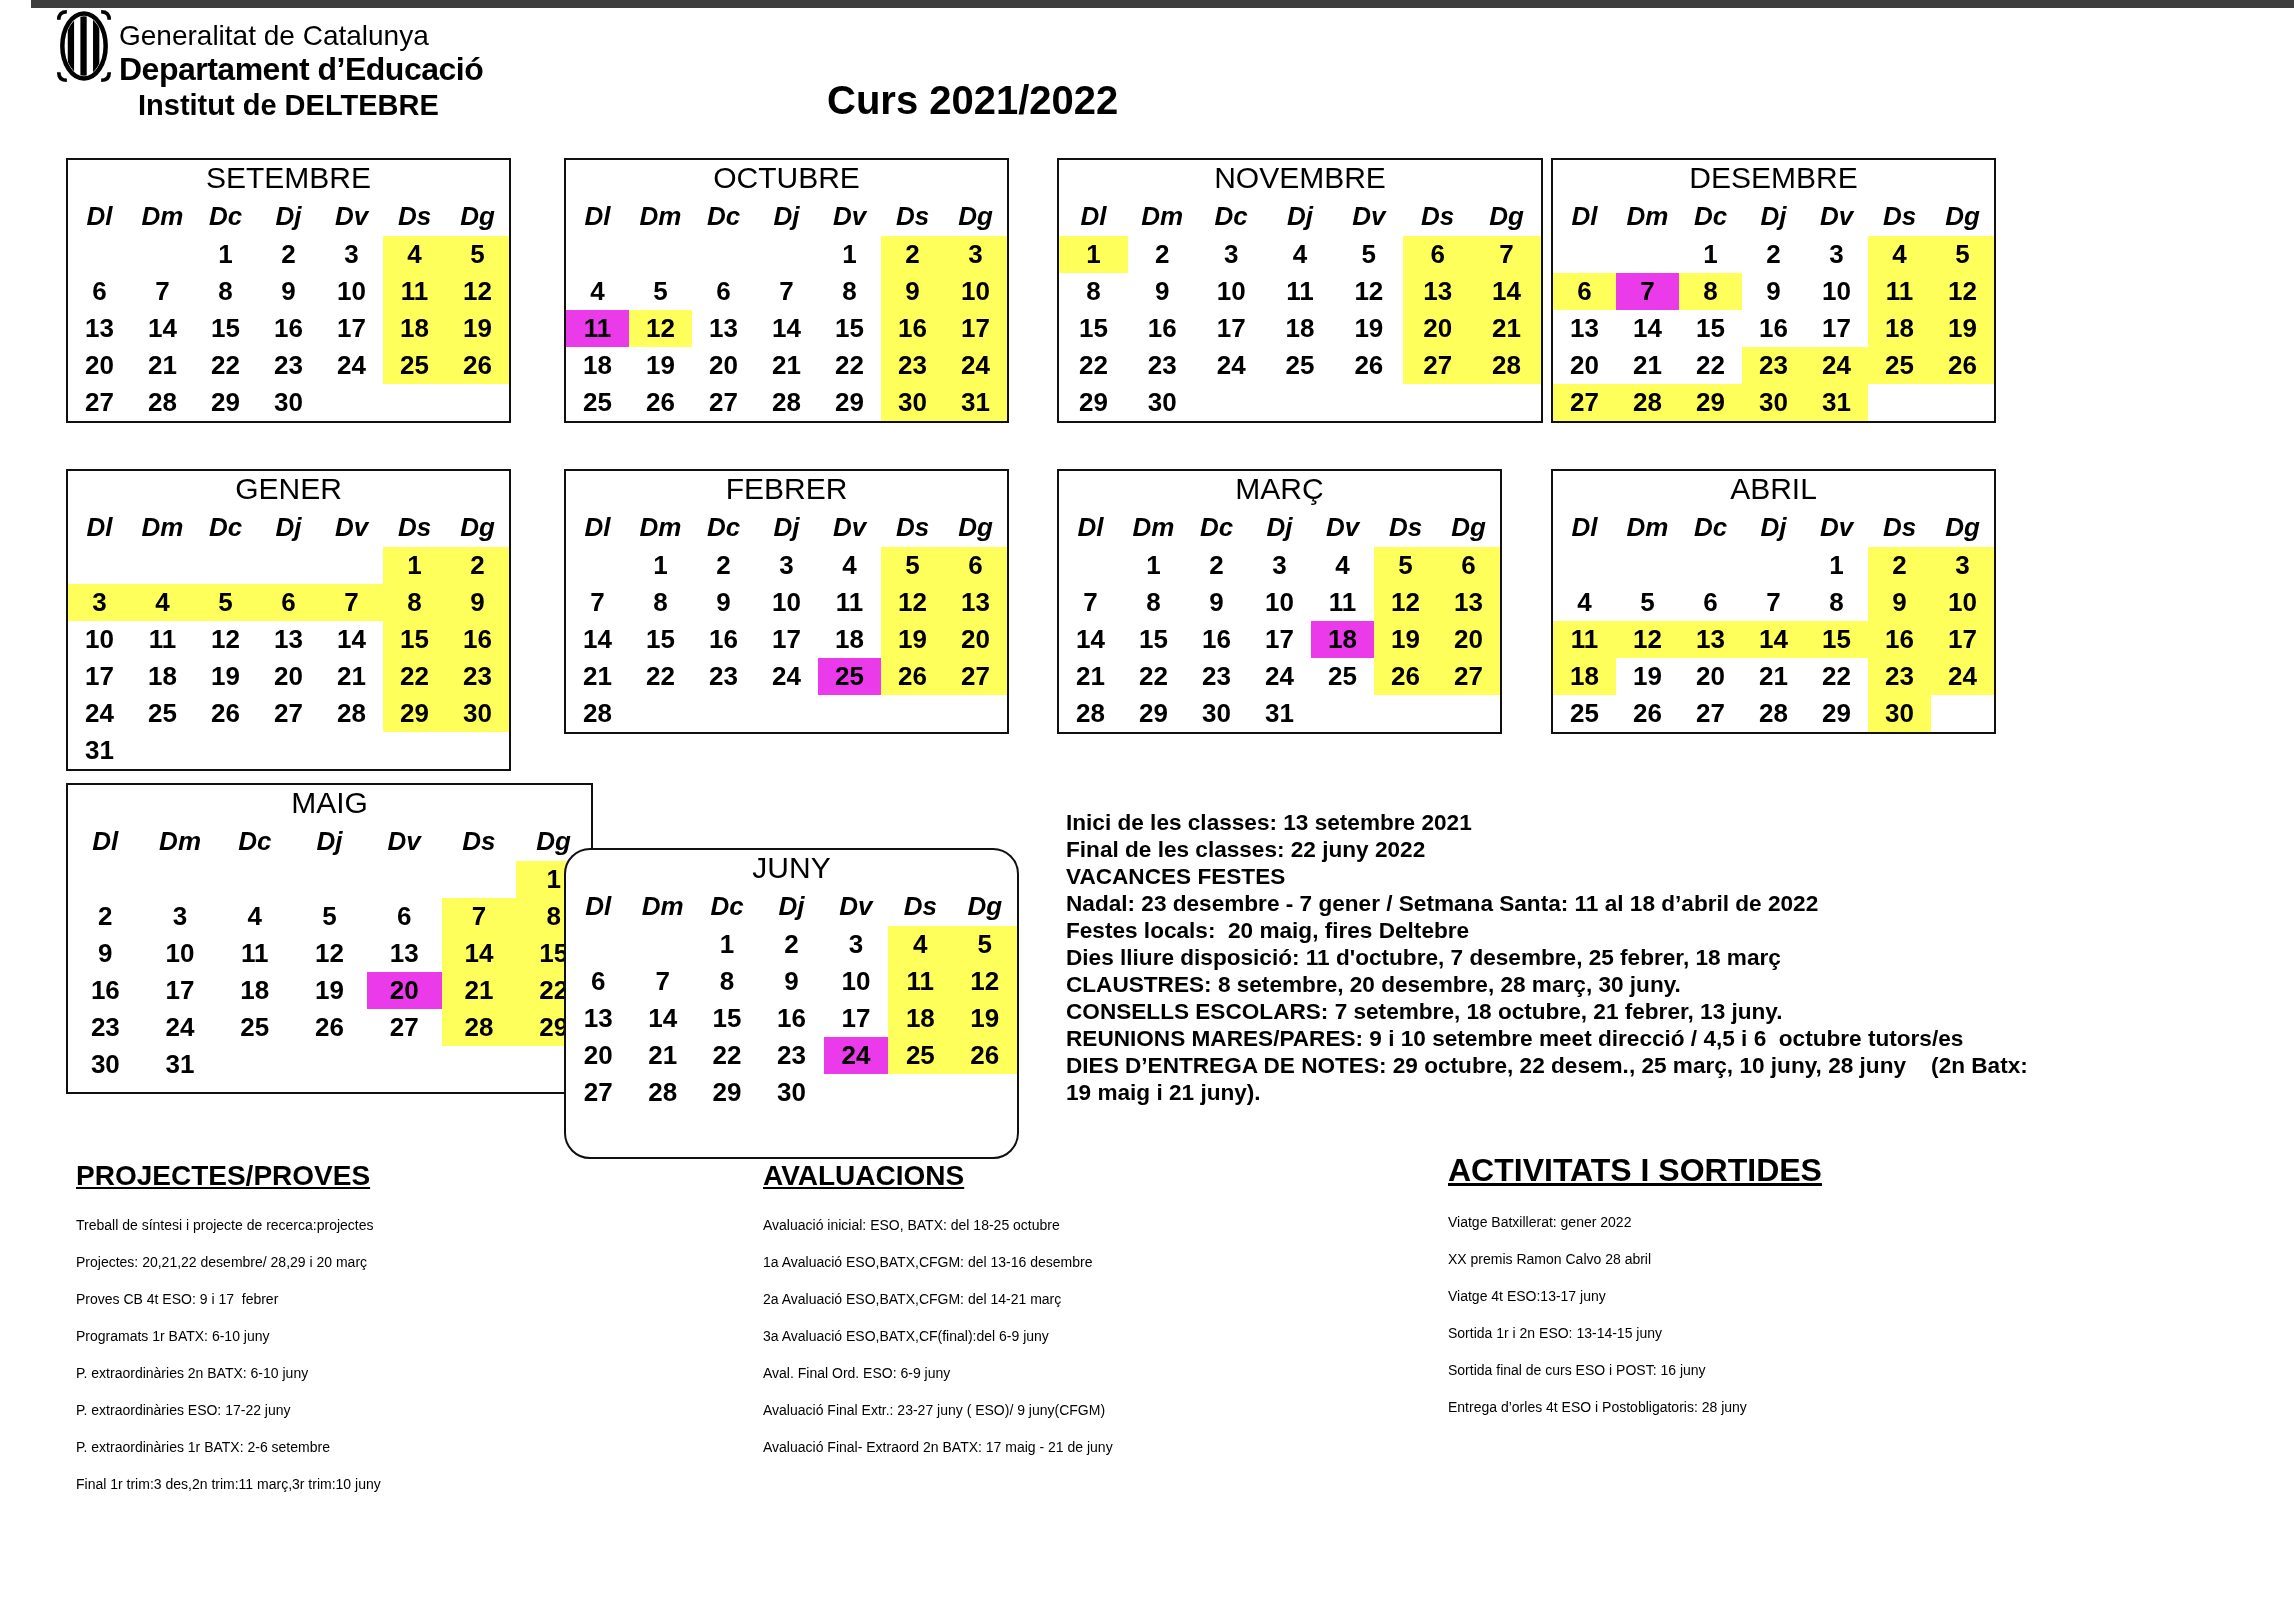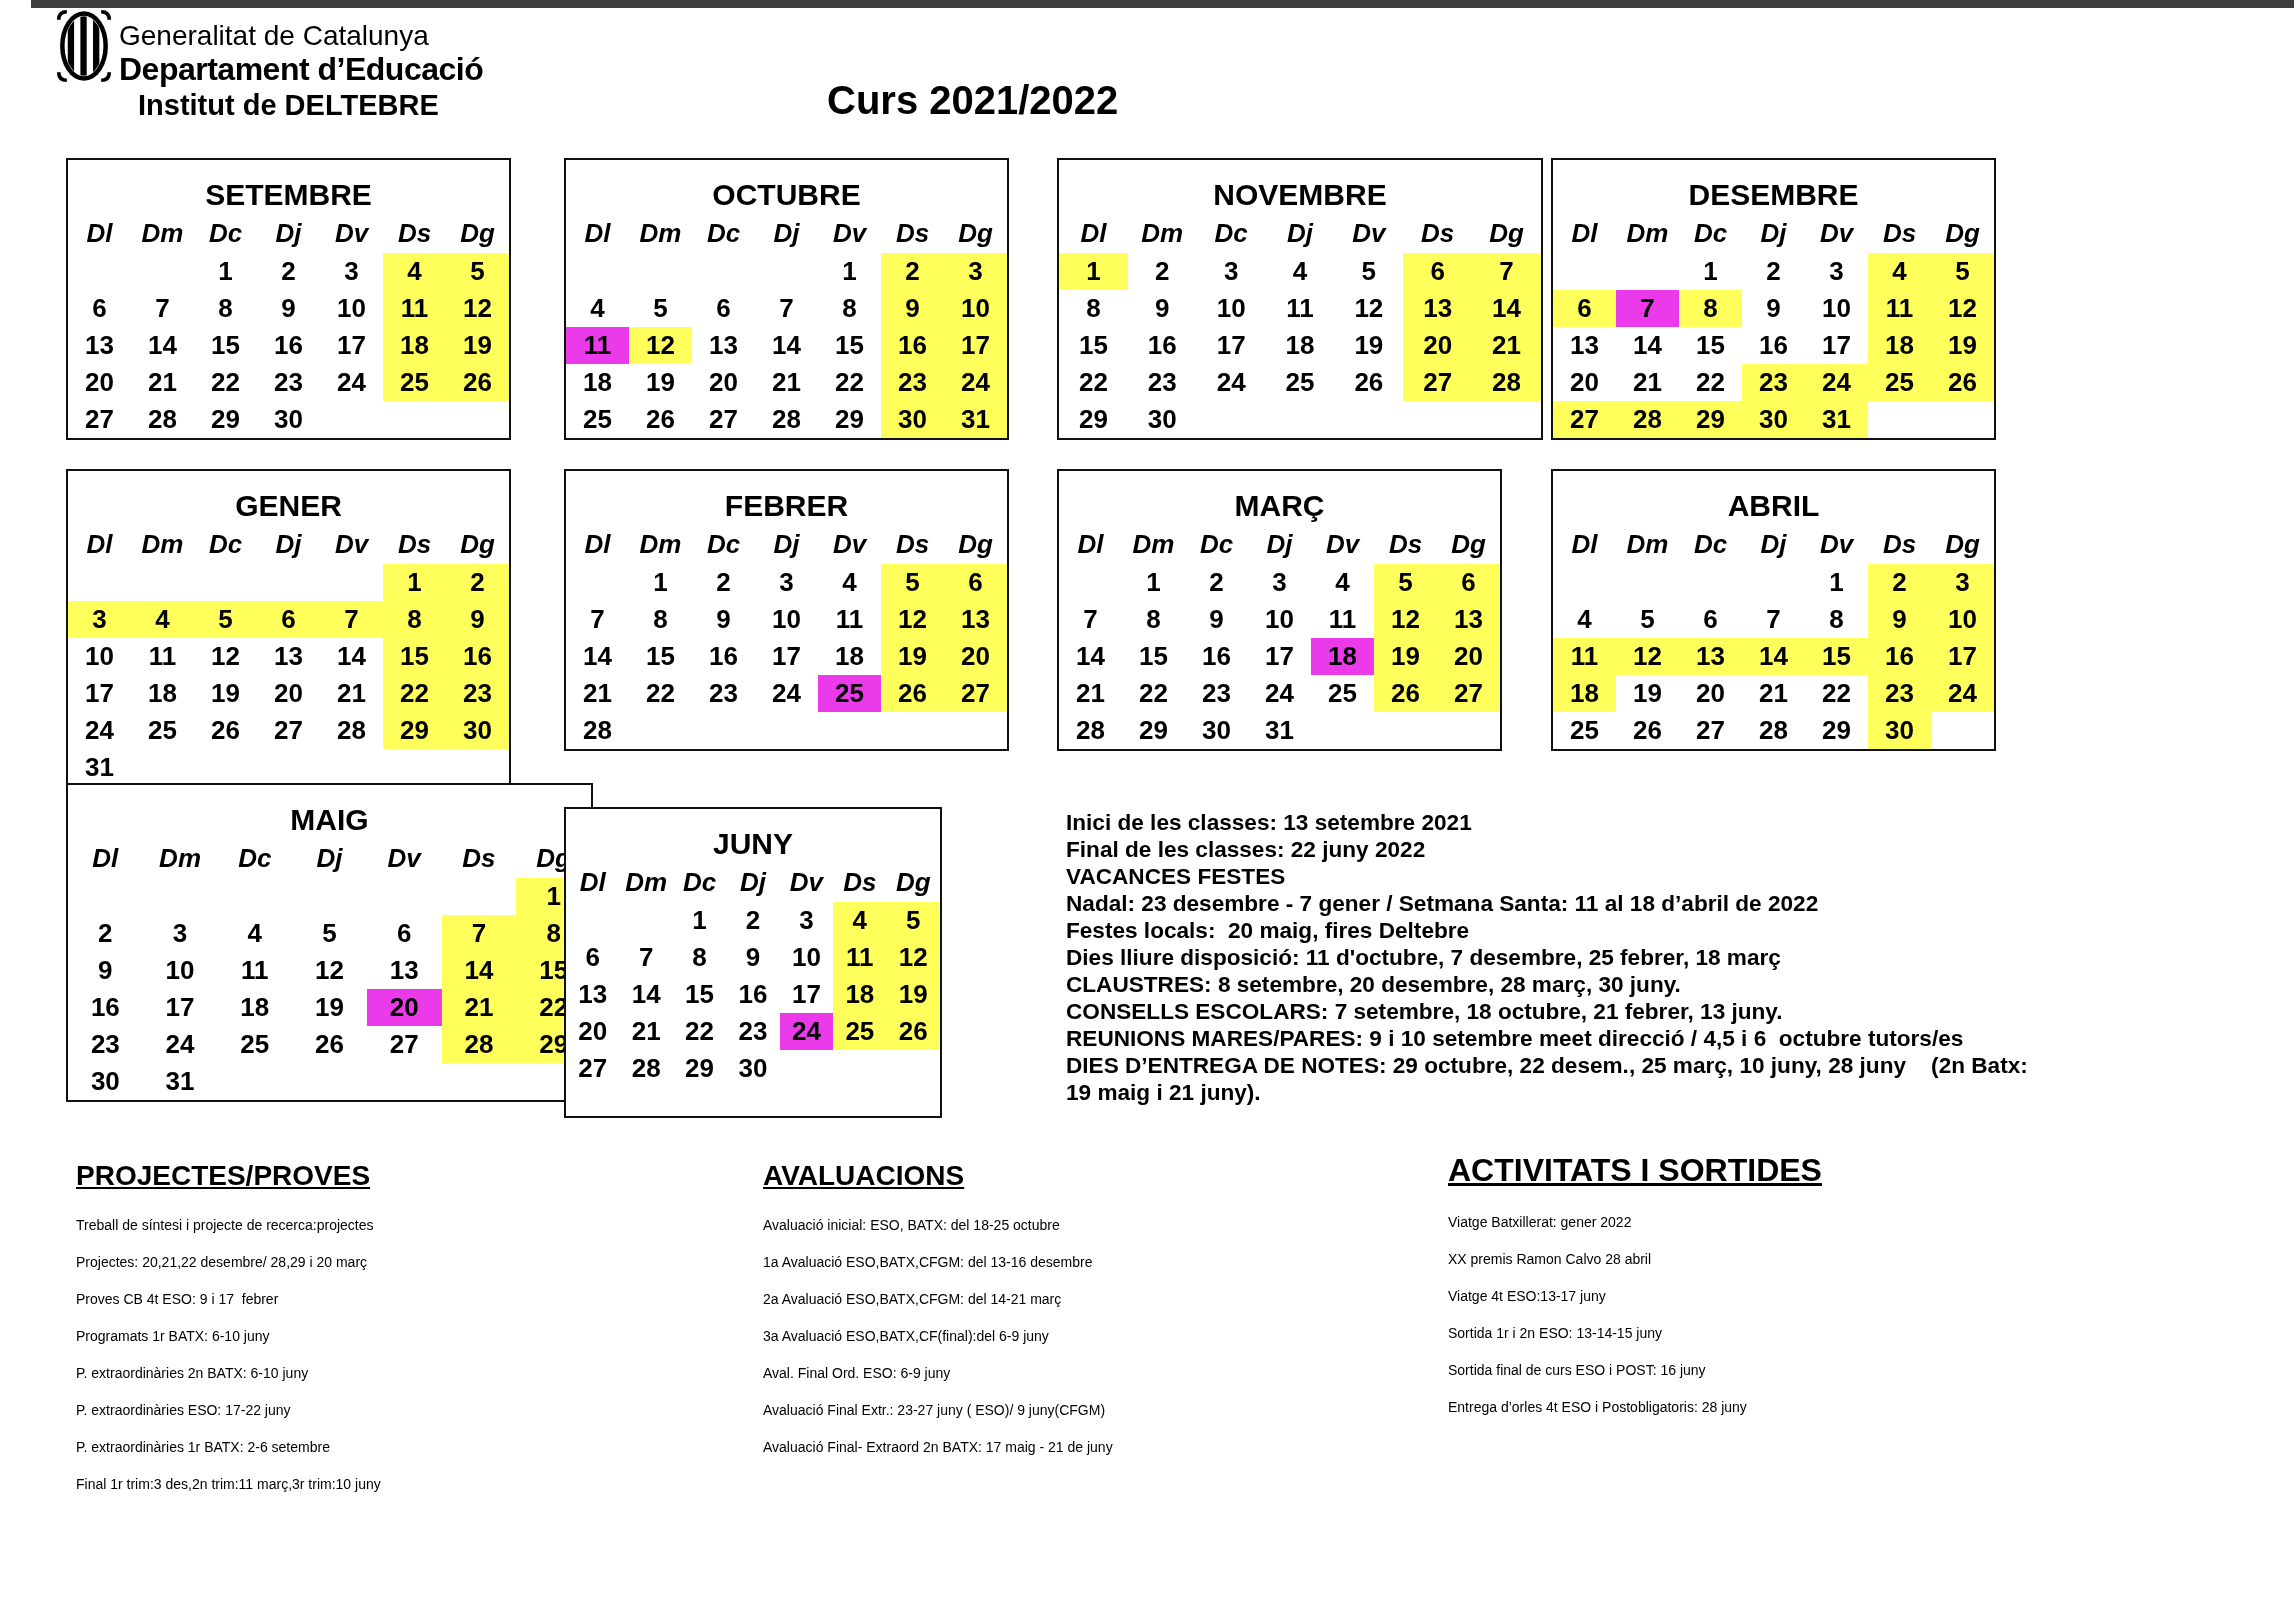--- a/index.html
+++ b/index.html
@@ -10,21 +10,21 @@
   
   .logo{position:absolute;left:56px;top:9px;display:flex;align-items:flex-end;gap:7px;}
   .logo-text{padding-top:3.6px;}
   .logo-text .l1{font-size:28px;line-height:33px;}
   .logo-text .l2{font-size:32px;line-height:34px;font-weight:bold;letter-spacing:-0.5px;}
   .school{position:absolute;left:138px;top:89px;font-size:29px;font-weight:bold;}
   .course{position:absolute;left:827px;top:78px;font-size:40px;font-weight:bold;}
 
   
   .month-box{position:absolute;border:2.7px solid #101010;background:#fff;box-sizing:border-box;}
-  .month-title{text-align:center;font-weight:bold;font-size:30px;padding-top:17px;height:36px;line-height:36px;}
+  .month-title{text-align:center;font-weight:normal;font-size:30px;padding-top:0;height:36px;line-height:36px;}
   .week-row{display:grid;grid-template-columns:repeat(7,1fr);}
   .wd{font-style:italic;font-weight:bold;font-size:26px;text-align:center;height:40px;line-height:40px;}
   .day{font-weight:bold;font-size:26px;text-align:center;height:37px;line-height:37px;}
   .hl-y{background:#FFFF5C;}
   .hl-m{background:#EA3AEA;}
 
   
   .info-block{position:absolute;left:1066px;top:809px;width:972px;}
   .info-line{font-weight:bold;font-size:22.6px;line-height:27px;white-space:pre-wrap;}
 
@@ -595,21 +595,21 @@
         <div class="week-row">
           <span class="day">30</span>
           <span class="day">31</span>
           <span class="day"></span>
           <span class="day"></span>
           <span class="day"></span>
           <span class="day"></span>
           <span class="day"></span>
         </div>
       </div>
-      <div class="month-box" style="left: 564px; top: 807px; width: 378px; min-height: 311px;">
+      <div class="month-box" style="left: 564px; top: 848px; width: 455px; min-height: 311px; border-radius: 26px;">
         <div class="month-title">JUNY</div>
         <div class="week-row">
           <span class="wd">Dl</span>
           <span class="wd">Dm</span>
           <span class="wd">Dc</span>
           <span class="wd">Dj</span>
           <span class="wd">Dv</span>
           <span class="wd">Ds</span>
           <span class="wd">Dg</span>
         </div>

